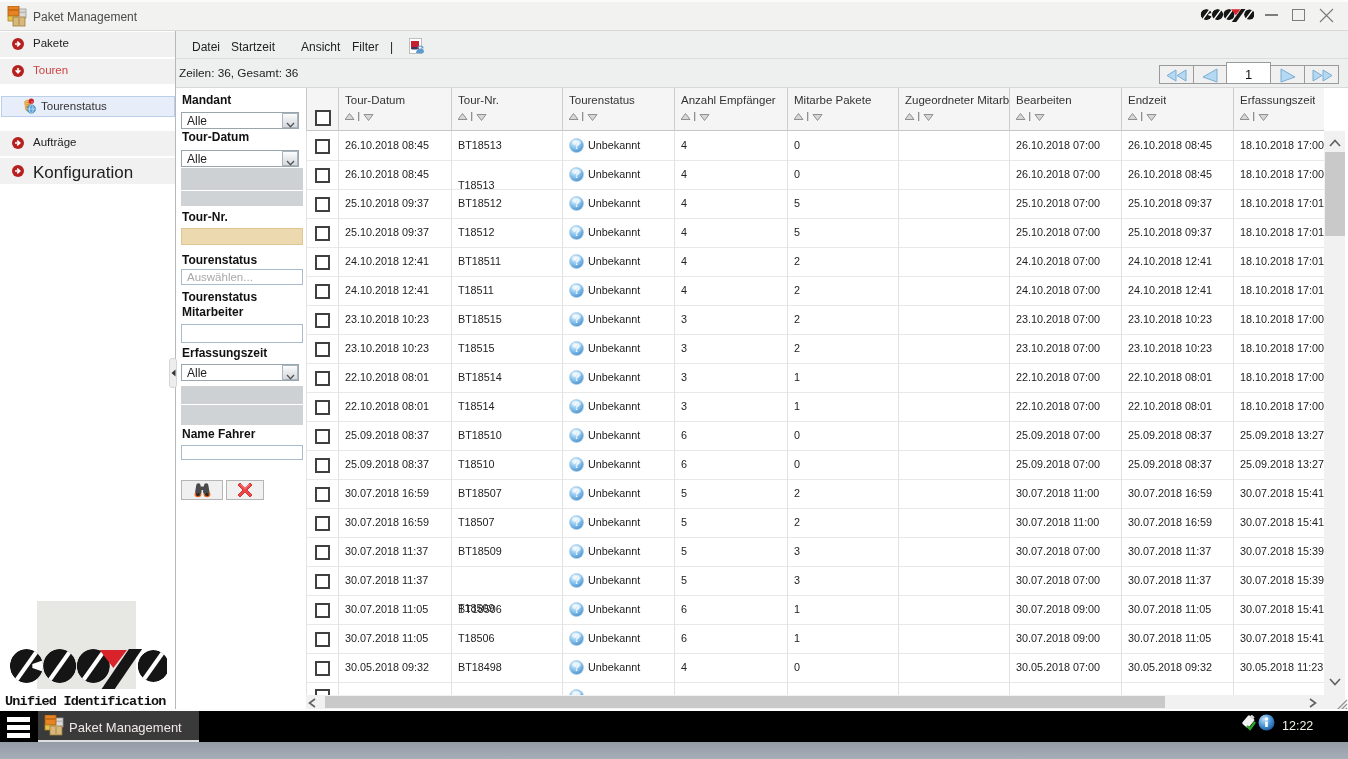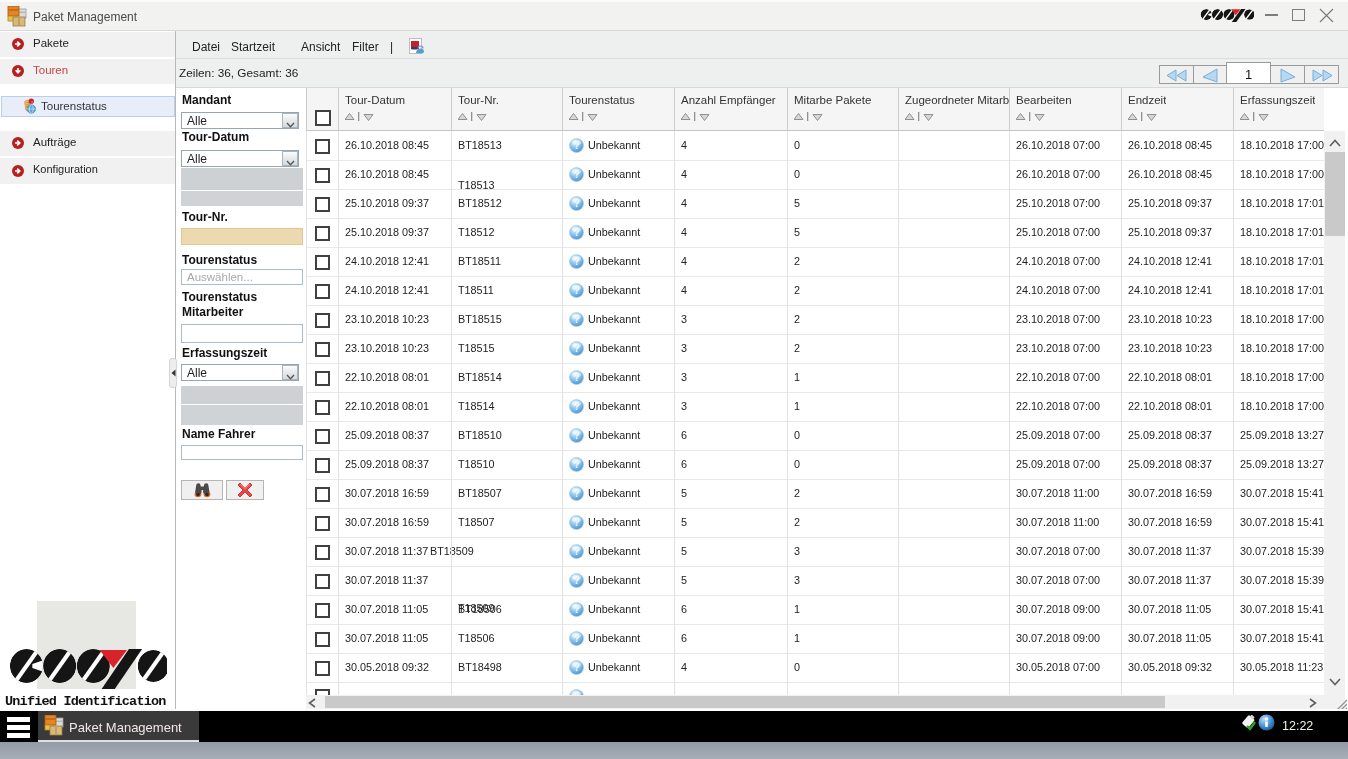--- a/index.html
+++ b/index.html
@@ -98,21 +98,21 @@
 <svg class="abs" style="left:12px;top:137px" width="12" height="12" viewBox="0 0 12 12">
 <circle cx="6" cy="6" r="6" fill="#b6201f"></circle>
 <path d="M3,6 h4 M5.2,3.6 L7.8,6 L5.2,8.4" stroke="#fff" stroke-width="1.6" fill="none" transform="rotate(0 6 6)"></path>
 </svg>
 <div class="abs" style="left:33px;top:136px;font-size:11.5px;color:#222">Aufträge</div>
 <div class="abs" style="left:0;top:158px;width:175px;height:26px;background:#f1f1f1"></div>
 <svg class="abs" style="left:12px;top:165px" width="12" height="12" viewBox="0 0 12 12">
 <circle cx="6" cy="6" r="6" fill="#b6201f"></circle>
 <path d="M3,6 h4 M5.2,3.6 L7.8,6 L5.2,8.4" stroke="#fff" stroke-width="1.6" fill="none" transform="rotate(0 6 6)"></path>
 </svg>
-<div class="abs" style="left:33px;top:163px;font-size:11px;color:#222">Konfiguration</div>
+<div class="abs" style="left:33px;top:163px;font-size:17px;color:#222">Konfiguration</div>
 <div class="abs" style="left:176px;top:31px;width:1172px;height:57px;background:#eef0ef;border-bottom:1px solid #d9d9d9"></div>
 <div class="abs" style="left:176px;top:58px;width:1172px;height:1px;background:#dcdcdc"></div>
 <div class="abs" style="left:192px;top:40px;font-size:12px;color:#222">Datei</div>
 <div class="abs" style="left:231px;top:40px;font-size:12px;color:#222">Startzeit</div>
 <div class="abs" style="left:301px;top:40px;font-size:12px;color:#222">Ansicht</div>
 <div class="abs" style="left:352px;top:40px;font-size:12px;color:#222">Filter</div>
 <div class="abs" style="left:390px;top:40px;font-size:12px;color:#222">|</div>
 <svg class="abs" style="left:408px;top:38px" width="16" height="16" viewBox="0 0 16 16">
 <rect x="1.5" y="0.5" width="12" height="15" fill="#fff" stroke="#b0b0b0" stroke-width="0.8"></rect>
 <rect x="3" y="3" width="8" height="8" fill="#c42030"></rect>
@@ -573,21 +573,21 @@
 </svg>
 <div class="cell" style="left:588px;top:516px">Unbekannt</div>
 <div class="cell" style="left:681px;top:516px">5</div>
 <div class="cell" style="left:794px;top:516px">2</div>
 <div class="cell" style="left:1016px;top:516px">30.07.2018 11:00</div>
 <div class="cell" style="left:1128px;top:516px">30.07.2018 16:59</div>
 <div class="cell" style="left:1240px;top:516px">30.07.2018 15:41</div>
 <div class="rowline" style="top:566px"></div>
 <div class="cb" style="left:315px;top:545px"></div>
 <div class="cell" style="left:345px;top:545px">30.07.2018 11:37</div>
-<div class="cell" style="left:430px;top:545px">BT18509</div>
+<div class="cell" style="left:458px;top:545px">BT18509</div>
 <svg style="position:absolute;left:569px;top:544px" width="15" height="15" viewBox="0 0 15 15">
 <defs>
       <radialGradient id="qg569_544" cx="38%" cy="28%" r="80%">
 <stop offset="0" stop-color="#e8f5fd"></stop>
         <stop offset="0.45" stop-color="#90c8ef"></stop>
         <stop offset="1" stop-color="#4189c7"></stop>
 </radialGradient>
     </defs>
 <circle cx="7.5" cy="7.5" r="7" fill="url(#qg569_544)" stroke="#a9cfec" stroke-width="0.7"></circle>
 <ellipse cx="7.5" cy="4.4" rx="4.6" ry="2.6" fill="#ffffff" opacity="0.45"></ellipse>

